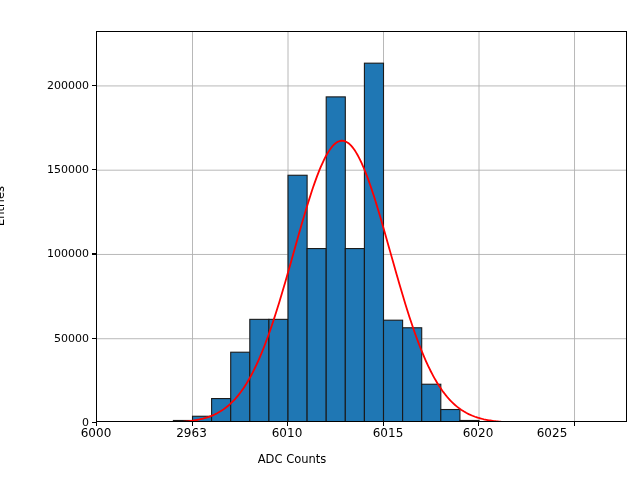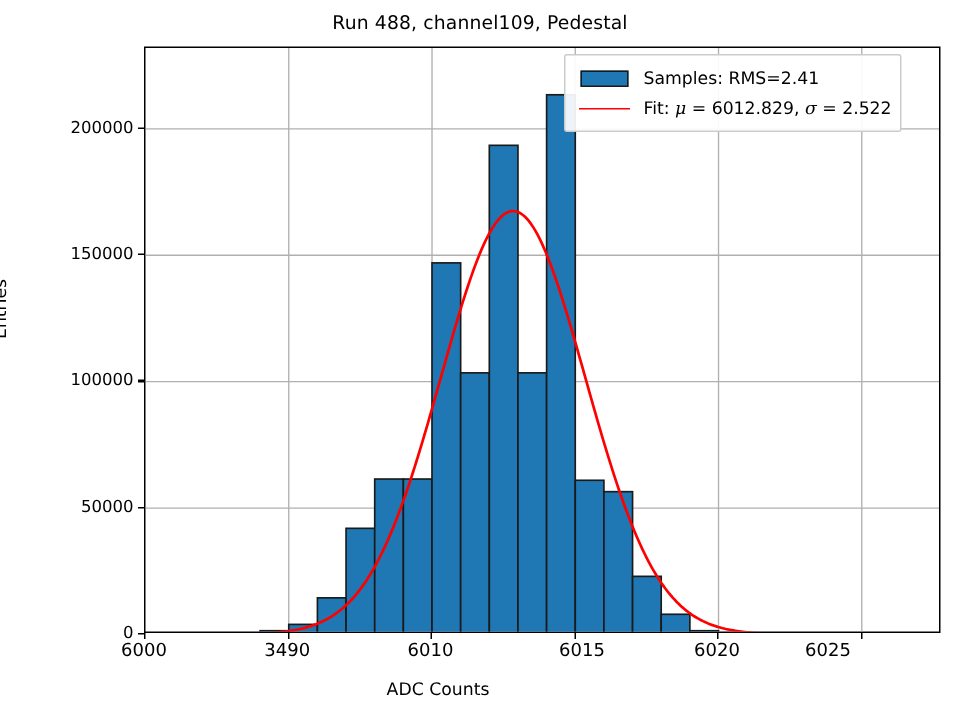--- a/index.html
+++ b/index.html
@@ -144,40 +144,39 @@
     color: #000000;
     white-space: nowrap;
   }
   .legend-text i { font-family: "DejaVu Serif", serif; font-style: italic; }
 </style>
 </head>
 <body>
 
 <div id="figure">
 
-  <div id="chart-title">Run 488, channel109, Pedestal</div>
 
   <div id="ylabel">Entries</div>
 
   <div id="xlabel">ADC Counts</div>
 
   <div id="ticks-layer">
       <div class="ytick-label" style="top: 422px; right: 551px;">0</div>
       <div class="tickmark-y" style="top: 422px;"></div>
       <div class="ytick-label" style="top: 337.733px; right: 551px;">50000</div>
       <div class="tickmark-y" style="top: 337.733px;"></div>
       <div class="ytick-label" style="top: 253.466px; right: 551px; margin-left: 24px;">100000</div>
       <div class="tickmark-y" style="top: 253.466px;"></div>
       <div class="ytick-label" style="top: 169.198px; right: 551px;">150000</div>
       <div class="tickmark-y" style="top: 169.198px;"></div>
       <div class="ytick-label" style="top: 84.931px; right: 551px;">200000</div>
       <div class="tickmark-y" style="top: 84.931px;"></div>
       <div class="xtick-label" style="left: 96px;">6000</div>
       <div class="tickmark-x" style="left: 96px;"></div>
-      <div class="xtick-label" style="left: 191.504px;">3490</div>
+      <div class="xtick-label" style="left: 191.504px;">2963</div>
       <div class="tickmark-x" style="left: 191.504px;"></div>
       <div class="xtick-label" style="left: 287.007px;">6010</div>
       <div class="tickmark-x" style="left: 287.007px;"></div>
       <div class="xtick-label" style="left: 388px;">6015</div>
       <div class="tickmark-x" style="left: 382.511px;"></div>
       <div class="xtick-label" style="left: 478.014px;">6020</div>
       <div class="tickmark-x" style="left: 478.014px;"></div>
       <div class="xtick-label" style="left: 552px;">6025</div>
       <div class="tickmark-x" style="left: 573.518px;"></div>
     </div>
@@ -211,28 +210,14 @@
           <rect x="286.5107913669046" y="288.1939655172414" width="19.100719424460294" height="102.8060344827586" fill="#1f77b4" stroke="#1a1a1a" stroke-width="1.1"></rect>
           <rect x="305.6115107913649" y="295.7780172413793" width="19.10071942446035" height="95.2219827586207" fill="#1f77b4" stroke="#1a1a1a" stroke-width="1.1"></rect>
           <rect x="324.71223021582523" y="352.2370689655172" width="19.100719424460294" height="38.76293103448279" fill="#1f77b4" stroke="#1a1a1a" stroke-width="1.1"></rect>
           <rect x="343.8129496402855" y="377.51724137931035" width="19.100719424460294" height="13.482758620689651" fill="#1f77b4" stroke="#1a1a1a" stroke-width="1.1"></rect>
           <rect x="362.9136690647458" y="388.4719827586207" width="19.100719424460294" height="2.5280172413793025" fill="#1f77b4" stroke="#1a1a1a" stroke-width="1.1"></rect>
         </g>
       <path id="fitcurve" fill="none" stroke="#ff0000" stroke-width="1.8" d="M0.00,391.00L1.26,391.00L2.53,391.00L3.79,391.00L5.06,391.00L6.32,391.00L7.59,391.00L8.85,391.00L10.11,391.00L11.38,391.00L12.64,391.00L13.91,391.00L15.17,391.00L16.44,391.00L17.70,391.00L18.96,391.00L20.23,390.99L21.49,390.99L22.76,390.99L24.02,390.99L25.29,390.99L26.55,390.99L27.81,390.99L29.08,390.99L30.34,390.99L31.61,390.98L32.87,390.98L34.14,390.98L35.40,390.98L36.66,390.98L37.93,390.97L39.19,390.97L40.46,390.97L41.72,390.96L42.99,390.96L44.25,390.95L45.51,390.95L46.78,390.94L48.04,390.93L49.31,390.93L50.57,390.92L51.84,390.91L53.10,390.90L54.36,390.89L55.63,390.88L56.89,390.86L58.16,390.85L59.42,390.83L60.69,390.81L61.95,390.79L63.21,390.77L64.48,390.75L65.74,390.72L67.01,390.69L68.27,390.66L69.54,390.63L70.80,390.59L72.06,390.55L73.33,390.51L74.59,390.46L75.86,390.41L77.12,390.35L78.39,390.29L79.65,390.22L80.91,390.15L82.18,390.07L83.44,389.98L84.71,389.89L85.97,389.79L87.24,389.68L88.50,389.56L89.76,389.44L91.03,389.30L92.29,389.15L93.56,388.99L94.82,388.82L96.09,388.63L97.35,388.43L98.61,388.22L99.88,387.99L101.14,387.74L102.41,387.48L103.67,387.19L104.94,386.89L106.20,386.57L107.46,386.22L108.73,385.85L109.99,385.45L111.26,385.03L112.52,384.58L113.79,384.11L115.05,383.60L116.31,383.06L117.58,382.48L118.84,381.87L120.11,381.23L121.37,380.54L122.64,379.82L123.90,379.05L125.16,378.24L126.43,377.38L127.69,376.48L128.96,375.52L130.22,374.52L131.49,373.46L132.75,372.35L134.01,371.18L135.28,369.95L136.54,368.66L137.81,367.31L139.07,365.89L140.34,364.41L141.60,362.86L142.86,361.23L144.13,359.54L145.39,357.77L146.66,355.93L147.92,354.01L149.19,352.02L150.45,349.94L151.71,347.79L152.98,345.55L154.24,343.23L155.51,340.82L156.77,338.33L158.04,335.75L159.30,333.09L160.56,330.34L161.83,327.51L163.09,324.59L164.36,321.58L165.62,318.48L166.89,315.30L168.15,312.04L169.41,308.69L170.68,305.25L171.94,301.74L173.21,298.14L174.47,294.47L175.74,290.72L177.00,286.90L178.26,283.00L179.53,279.04L180.79,275.01L182.06,270.92L183.32,266.77L184.59,262.57L185.85,258.31L187.11,254.01L188.38,249.67L189.64,245.29L190.91,240.87L192.17,236.43L193.44,231.97L194.70,227.49L195.96,223.00L197.23,218.51L198.49,214.02L199.76,209.53L201.02,205.06L202.29,200.62L203.55,196.20L204.81,191.81L206.08,187.47L207.34,183.17L208.61,178.93L209.87,174.76L211.14,170.65L212.40,166.62L213.66,162.67L214.93,158.81L216.19,155.05L217.46,151.40L218.72,147.85L219.99,144.42L221.25,141.12L222.51,137.95L223.78,134.91L225.04,132.02L226.31,129.27L227.57,126.67L228.84,124.24L230.10,121.97L231.36,119.86L232.63,117.93L233.89,116.17L235.16,114.59L236.42,113.19L237.69,111.98L238.95,110.95L240.21,110.12L241.48,109.48L242.74,109.03L244.01,108.77L245.27,108.71L246.54,108.84L247.80,109.17L249.06,109.69L250.33,110.40L251.59,111.30L252.86,112.39L254.12,113.67L255.39,115.14L256.65,116.78L257.91,118.60L259.18,120.60L260.44,122.77L261.71,125.10L262.97,127.59L264.24,130.24L265.50,133.05L266.76,135.99L268.03,139.08L269.29,142.30L270.56,145.65L271.82,149.12L273.09,152.70L274.35,156.40L275.61,160.19L276.88,164.08L278.14,168.06L279.41,172.12L280.67,176.26L281.94,180.46L283.20,184.72L284.46,189.03L285.73,193.39L286.99,197.79L288.26,202.22L289.52,206.68L290.79,211.15L292.05,215.64L293.31,220.13L294.58,224.62L295.84,229.11L297.11,233.58L298.37,238.04L299.64,242.47L300.90,246.87L302.16,251.24L303.43,255.57L304.69,259.86L305.96,264.09L307.22,268.28L308.49,272.41L309.75,276.47L311.01,280.48L312.28,284.42L313.54,288.29L314.81,292.08L316.07,295.81L317.34,299.45L318.60,303.02L319.86,306.50L321.13,309.91L322.39,313.23L323.66,316.46L324.92,319.61L326.19,322.67L327.45,325.65L328.71,328.54L329.98,331.35L331.24,334.06L332.51,336.69L333.77,339.24L335.04,341.70L336.30,344.07L337.56,346.36L338.83,348.57L340.09,350.70L341.36,352.75L342.62,354.72L343.89,356.61L345.15,358.42L346.41,360.16L347.68,361.83L348.94,363.42L350.21,364.95L351.47,366.41L352.74,367.80L354.00,369.13L355.26,370.40L356.53,371.61L357.79,372.76L359.06,373.85L360.32,374.89L361.59,375.87L362.85,376.81L364.11,377.70L365.38,378.54L366.64,379.33L367.91,380.08L369.17,380.79L370.44,381.46L371.70,382.10L372.96,382.69L374.23,383.25L375.49,383.78L376.76,384.28L378.02,384.75L379.29,385.19L380.55,385.60L381.81,385.99L383.08,386.35L384.34,386.69L385.61,387.00L386.87,387.30L388.14,387.57L389.40,387.83L390.66,388.07L391.93,388.30L393.19,388.51L394.46,388.70L395.72,388.88L396.99,389.05L398.25,389.20L399.51,389.35L400.78,389.48L402.04,389.61L403.31,389.72L404.57,389.83L405.84,389.93L407.10,390.02L408.36,390.10L409.63,390.18L410.89,390.25L412.16,390.31L413.42,390.37L414.69,390.43L415.95,390.48L417.21,390.52L418.48,390.57L419.74,390.61L421.01,390.64L422.27,390.68L423.54,390.71L424.80,390.73L426.06,390.76L427.33,390.78L428.59,390.80L429.86,390.82L431.12,390.84L432.39,390.85L433.65,390.87L434.91,390.88L436.18,390.89L437.44,390.90L438.71,390.91L439.97,390.92L441.24,390.93L442.50,390.94L443.76,390.94L445.03,390.95L446.29,390.95L447.56,390.96L448.82,390.96L450.09,390.97L451.35,390.97L452.61,390.97L453.88,390.98L455.14,390.98L456.41,390.98L457.67,390.98L458.94,390.99L460.20,390.99L461.46,390.99L462.73,390.99L463.99,390.99L465.26,390.99L466.52,390.99L467.79,390.99L469.05,390.99L470.31,390.99L471.58,391.00L472.84,391.00L474.11,391.00L475.37,391.00L476.64,391.00L477.90,391.00L479.16,391.00L480.43,391.00L481.69,391.00L482.96,391.00L484.22,391.00L485.49,391.00L486.75,391.00L488.01,391.00L489.28,391.00L490.54,391.00L491.81,391.00L493.07,391.00L494.34,391.00L495.60,391.00L496.86,391.00L498.13,391.00L499.39,391.00L500.66,391.00L501.92,391.00L503.19,391.00L504.45,391.00L505.71,391.00L506.98,391.00L508.24,391.00L509.51,391.00L510.77,391.00L512.04,391.00L513.30,391.00L514.56,391.00L515.83,391.00L517.09,391.00L518.36,391.00L519.62,391.00L520.89,391.00L522.15,391.00L523.41,391.00L524.68,391.00L525.94,391.00L527.21,391.00L528.47,391.00L529.74,391.00L531.00,391.00"></path>
     </svg>
   </div>
 
-  <div id="legend">
-    <div class="legend-row">
-      <span class="legend-key">
-          <span class="legend-patch"></span>
-        </span>
-      <span class="legend-text">Samples: RMS=2.41</span>
-    </div>
-    <div class="legend-row">
-      <span class="legend-key">
-          <span class="legend-line"></span>
-        </span>
-      <span class="legend-text"><span>Fit: </span><i>μ</i><span> = 6012.829, </span><i>σ</i><span> = 2.522</span></span>
-    </div>
-  </div>
 
 </div>
 
 </body></html>

